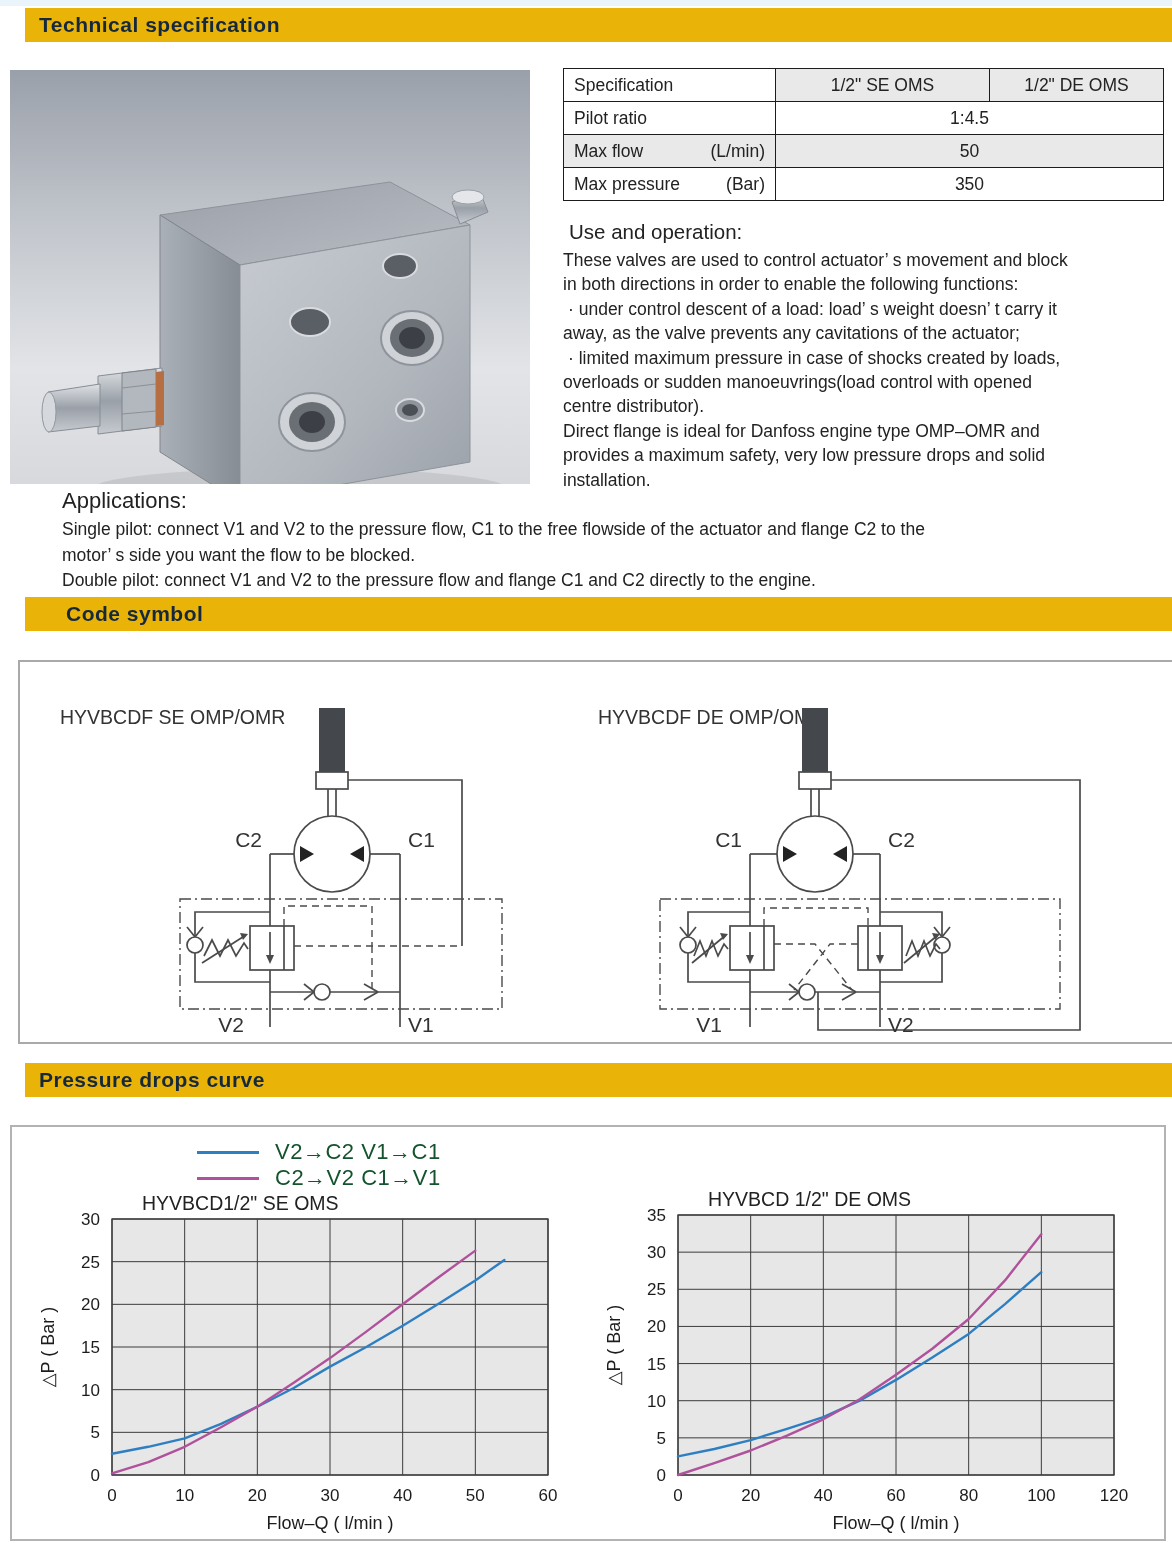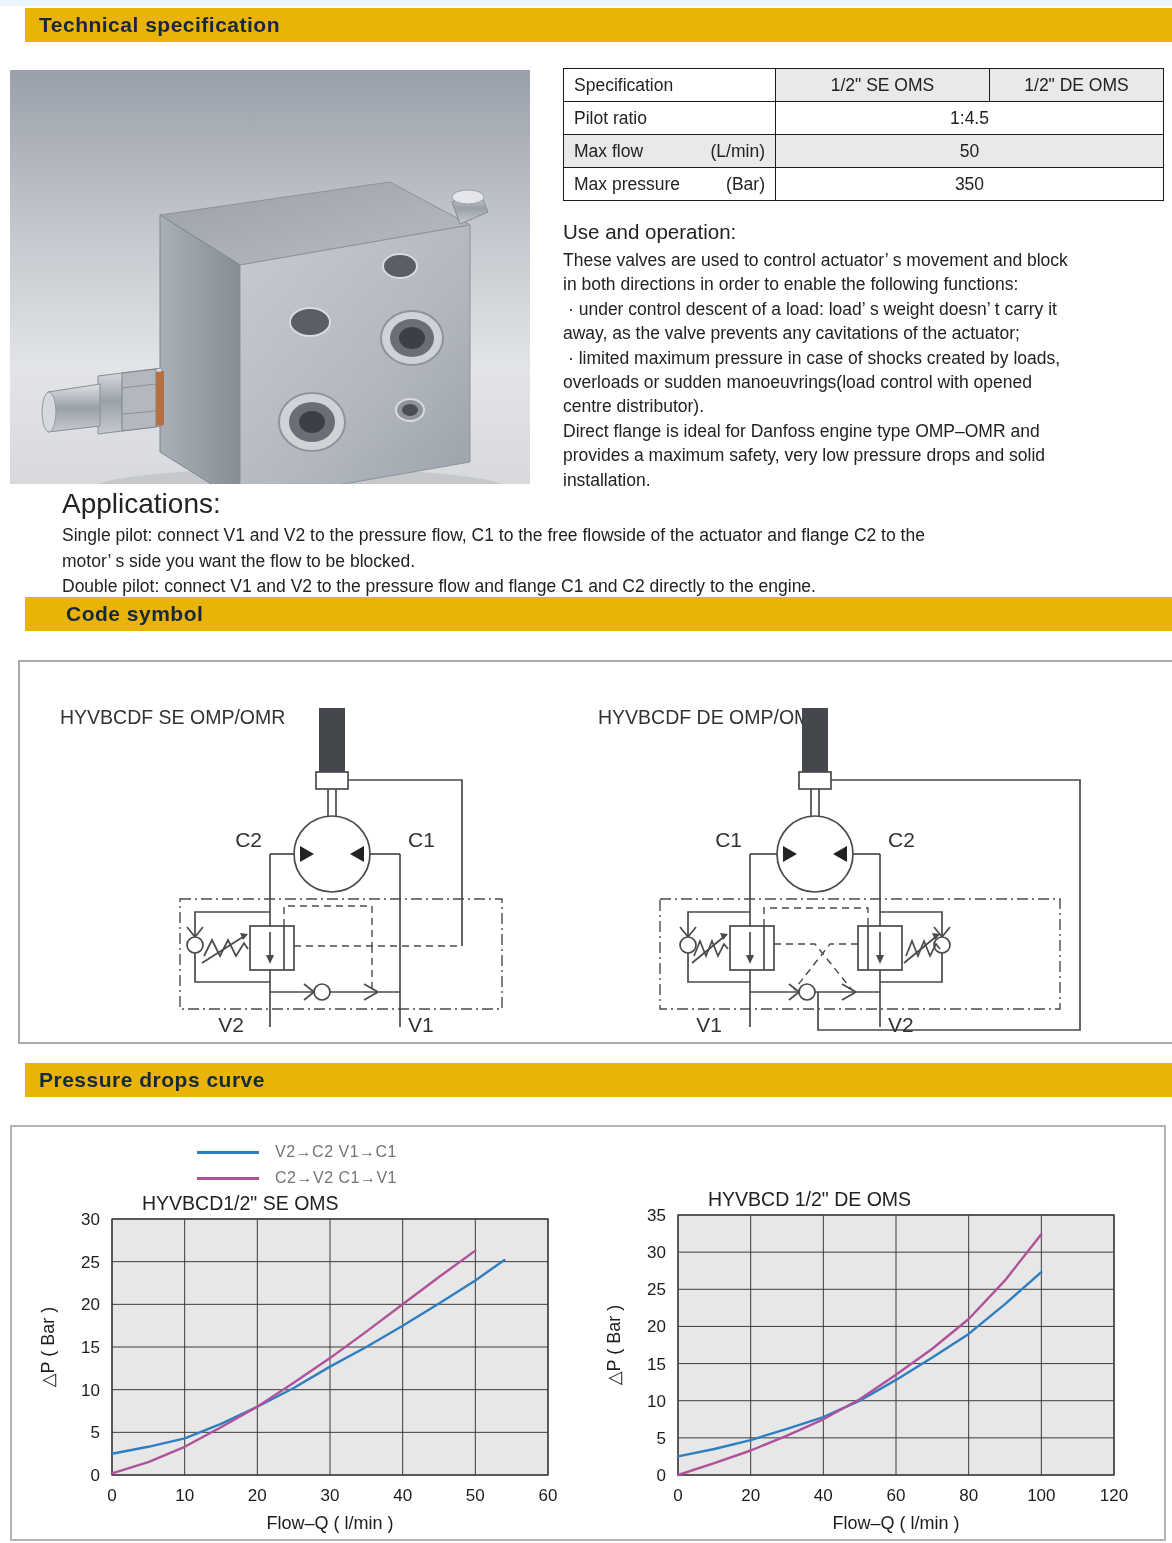--- a/index.html
+++ b/index.html
@@ -12,34 +12,34 @@
   .photo{position:absolute;left:10px;top:70px;width:520px;height:414px;
          background:linear-gradient(180deg,#9aa0aa 0%,#c3c7cd 38%,#e2e4e7 72%,#d7d9dc 100%);}
   
   table.spec{position:absolute;left:563px;top:68px;border-collapse:collapse;table-layout:fixed;}
   table.spec td{border:1.6px solid #1c1c1c;font-size:17.5px;height:32px;padding:0 10px;background:#fff;}
   table.spec td.gray{background:#e9e9e9;}
   table.spec td.center{text-align:center;}
   .lblcell{display:flex;justify-content:space-between;align-items:center;}
   
   .useop{position:absolute;left:563px;top:220px;width:610px;}
-  .useop .h{font-size:20.5px;margin-bottom:4px;}
+  .useop .h{font-size:20.5px;margin-bottom:4px;margin-left:6px;}
   .useop .l{font-size:17.5px;line-height:24.4px;white-space:nowrap;}
   .useop .l.bullet{padding-left:5px;}
   .apps{position:absolute;left:62px;top:488px;width:1105px;}
-  .apps .h{font-size:28px;margin-bottom:3px;}
+  .apps .h{font-size:22px;margin-bottom:3px;}
   .apps .l{font-size:17.5px;line-height:25.5px;white-space:nowrap;}
   
   .codebox{position:absolute;left:18px;top:660px;width:1152px;height:380px;border:2px solid #a9a9a9;background:#fff;}
   .chartbox{position:absolute;left:10px;top:1125px;width:1152px;height:412px;border:2px solid #b3b3b3;background:#fff;}
   .diag{position:absolute;}
   .legend{position:absolute;left:185px;top:12px;}
   .legrow{display:flex;align-items:center;height:26px;}
   .legline{display:inline-block;width:62px;height:3px;margin-right:16px;}
-  .leglab{font-size:16px;color:#737373;letter-spacing:.5px;}
+  .leglab{font-size:22px;color:#14532d;letter-spacing:.5px;}
   svg text{font-family:"Liberation Sans",sans-serif;}
 </style>
 </head>
 <body>
 
 <div id="page">
   <div class="topstrip"></div>
 
   <div class="secbar" style="top:8px;">
     <span class="t">Technical specification</span>

